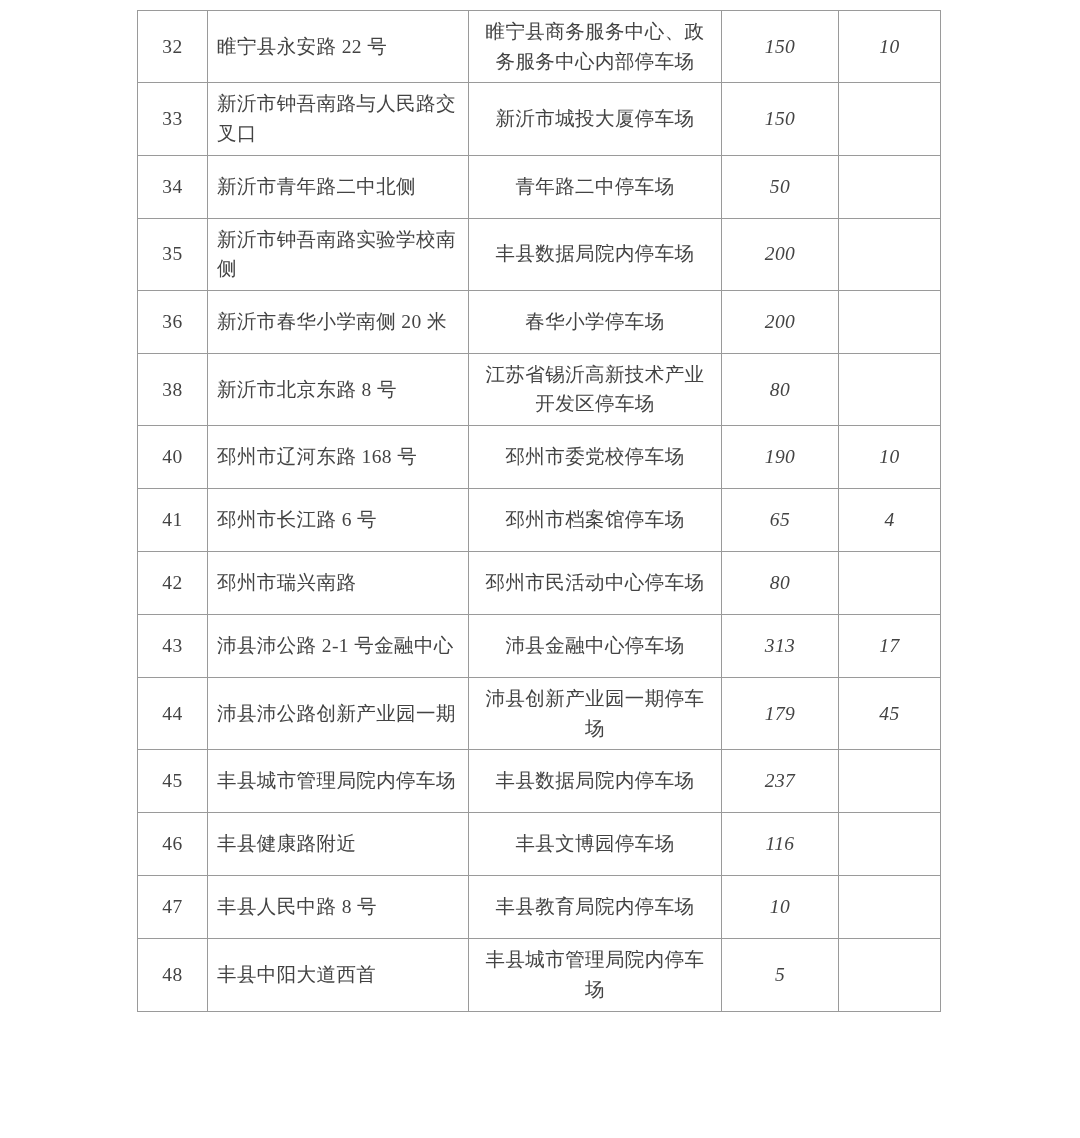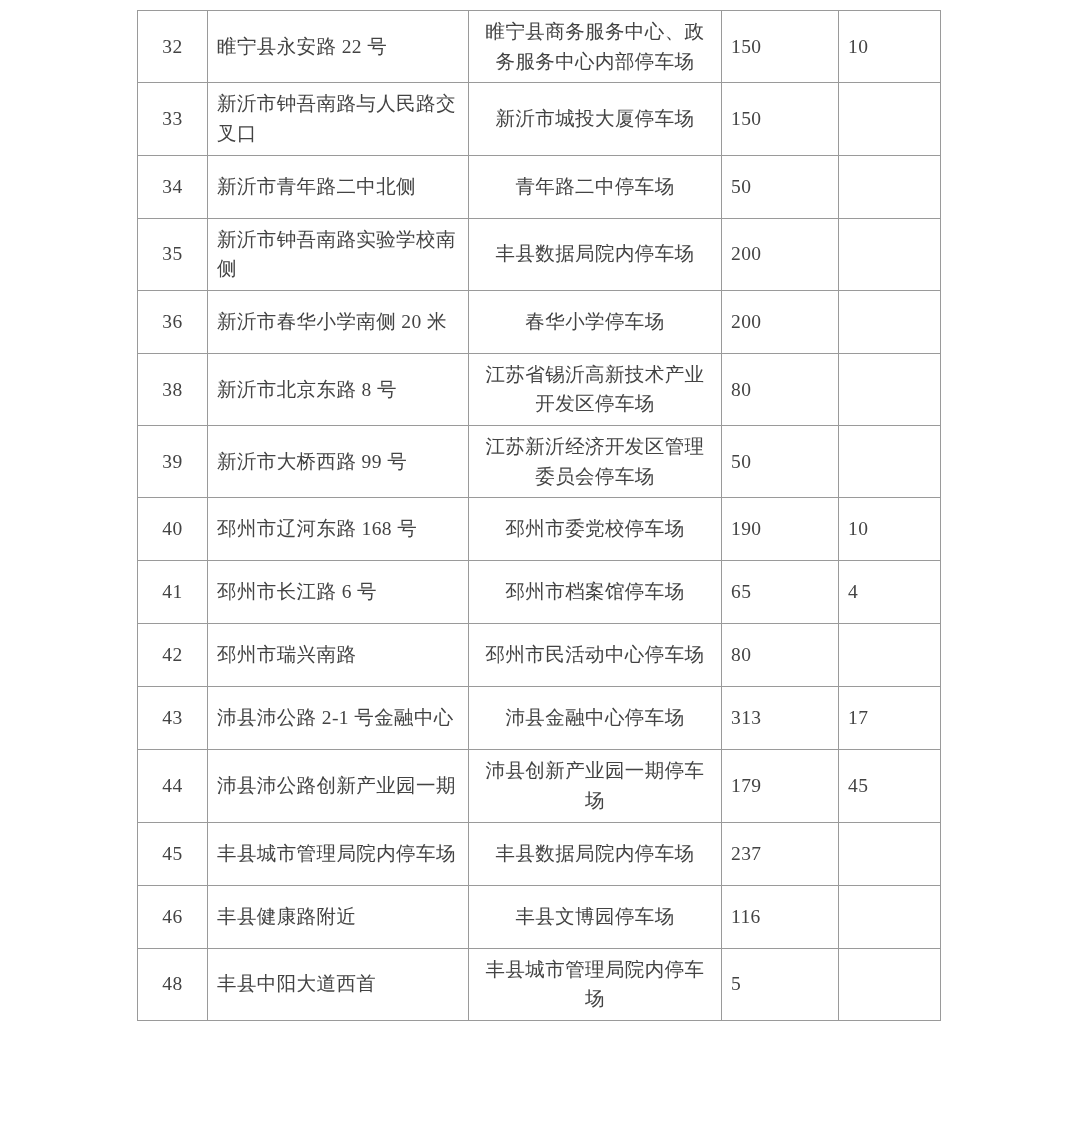--- a/index.html
+++ b/index.html
@@ -55,22 +55,24 @@
   }
   td.cell-address {
     text-align: left;
     margin-top: 12px;
   }
   td.cell-facility {
     text-align: center;
   }
   td.cell-spaces,
   td.cell-charging {
+    text-align: center;
     font-size: 19px;
     letter-spacing: 0.5px;
+    font-style: italic;
   }
 </style>
 </head>
 <body>
 
 <div class="page">
   <div class="table-wrap">
     <table class="parking-table">
       <colgroup>
         <col class="c-index">
@@ -116,27 +118,20 @@
             <td class="cell-charging"></td>
           </tr>
           <tr>
             <td class="cell-index">38</td>
             <td class="cell-address">新沂市北京东路 8 号</td>
             <td class="cell-facility">江苏省锡沂高新技术产业开发区停车场</td>
             <td class="cell-spaces">80</td>
             <td class="cell-charging"></td>
           </tr>
           <tr>
-            <td class="cell-index">39</td>
-            <td class="cell-address">新沂市大桥西路 99 号</td>
-            <td class="cell-facility">江苏新沂经济开发区管理委员会停车场</td>
-            <td class="cell-spaces">50</td>
-            <td class="cell-charging"></td>
-          </tr>
-          <tr>
             <td class="cell-index">40</td>
             <td class="cell-address">邳州市辽河东路 168 号</td>
             <td class="cell-facility">邳州市委党校停车场</td>
             <td class="cell-spaces">190</td>
             <td class="cell-charging">10</td>
           </tr>
           <tr>
             <td class="cell-index">41</td>
             <td class="cell-address">邳州市长江路 6 号</td>
             <td class="cell-facility">邳州市档案馆停车场</td>
@@ -172,20 +167,27 @@
             <td class="cell-charging"></td>
           </tr>
           <tr>
             <td class="cell-index">46</td>
             <td class="cell-address">丰县健康路附近</td>
             <td class="cell-facility">丰县文博园停车场</td>
             <td class="cell-spaces">116</td>
             <td class="cell-charging"></td>
           </tr>
           <tr>
+            <td class="cell-index">47</td>
+            <td class="cell-address">丰县人民中路 8 号</td>
+            <td class="cell-facility">丰县教育局院内停车场</td>
+            <td class="cell-spaces">10</td>
+            <td class="cell-charging"></td>
+          </tr>
+          <tr>
             <td class="cell-index">48</td>
             <td class="cell-address">丰县中阳大道西首</td>
             <td class="cell-facility">丰县城市管理局院内停车场</td>
             <td class="cell-spaces">5</td>
             <td class="cell-charging"></td>
           </tr>
         </tbody>
     </table>
   </div>
 </div>

